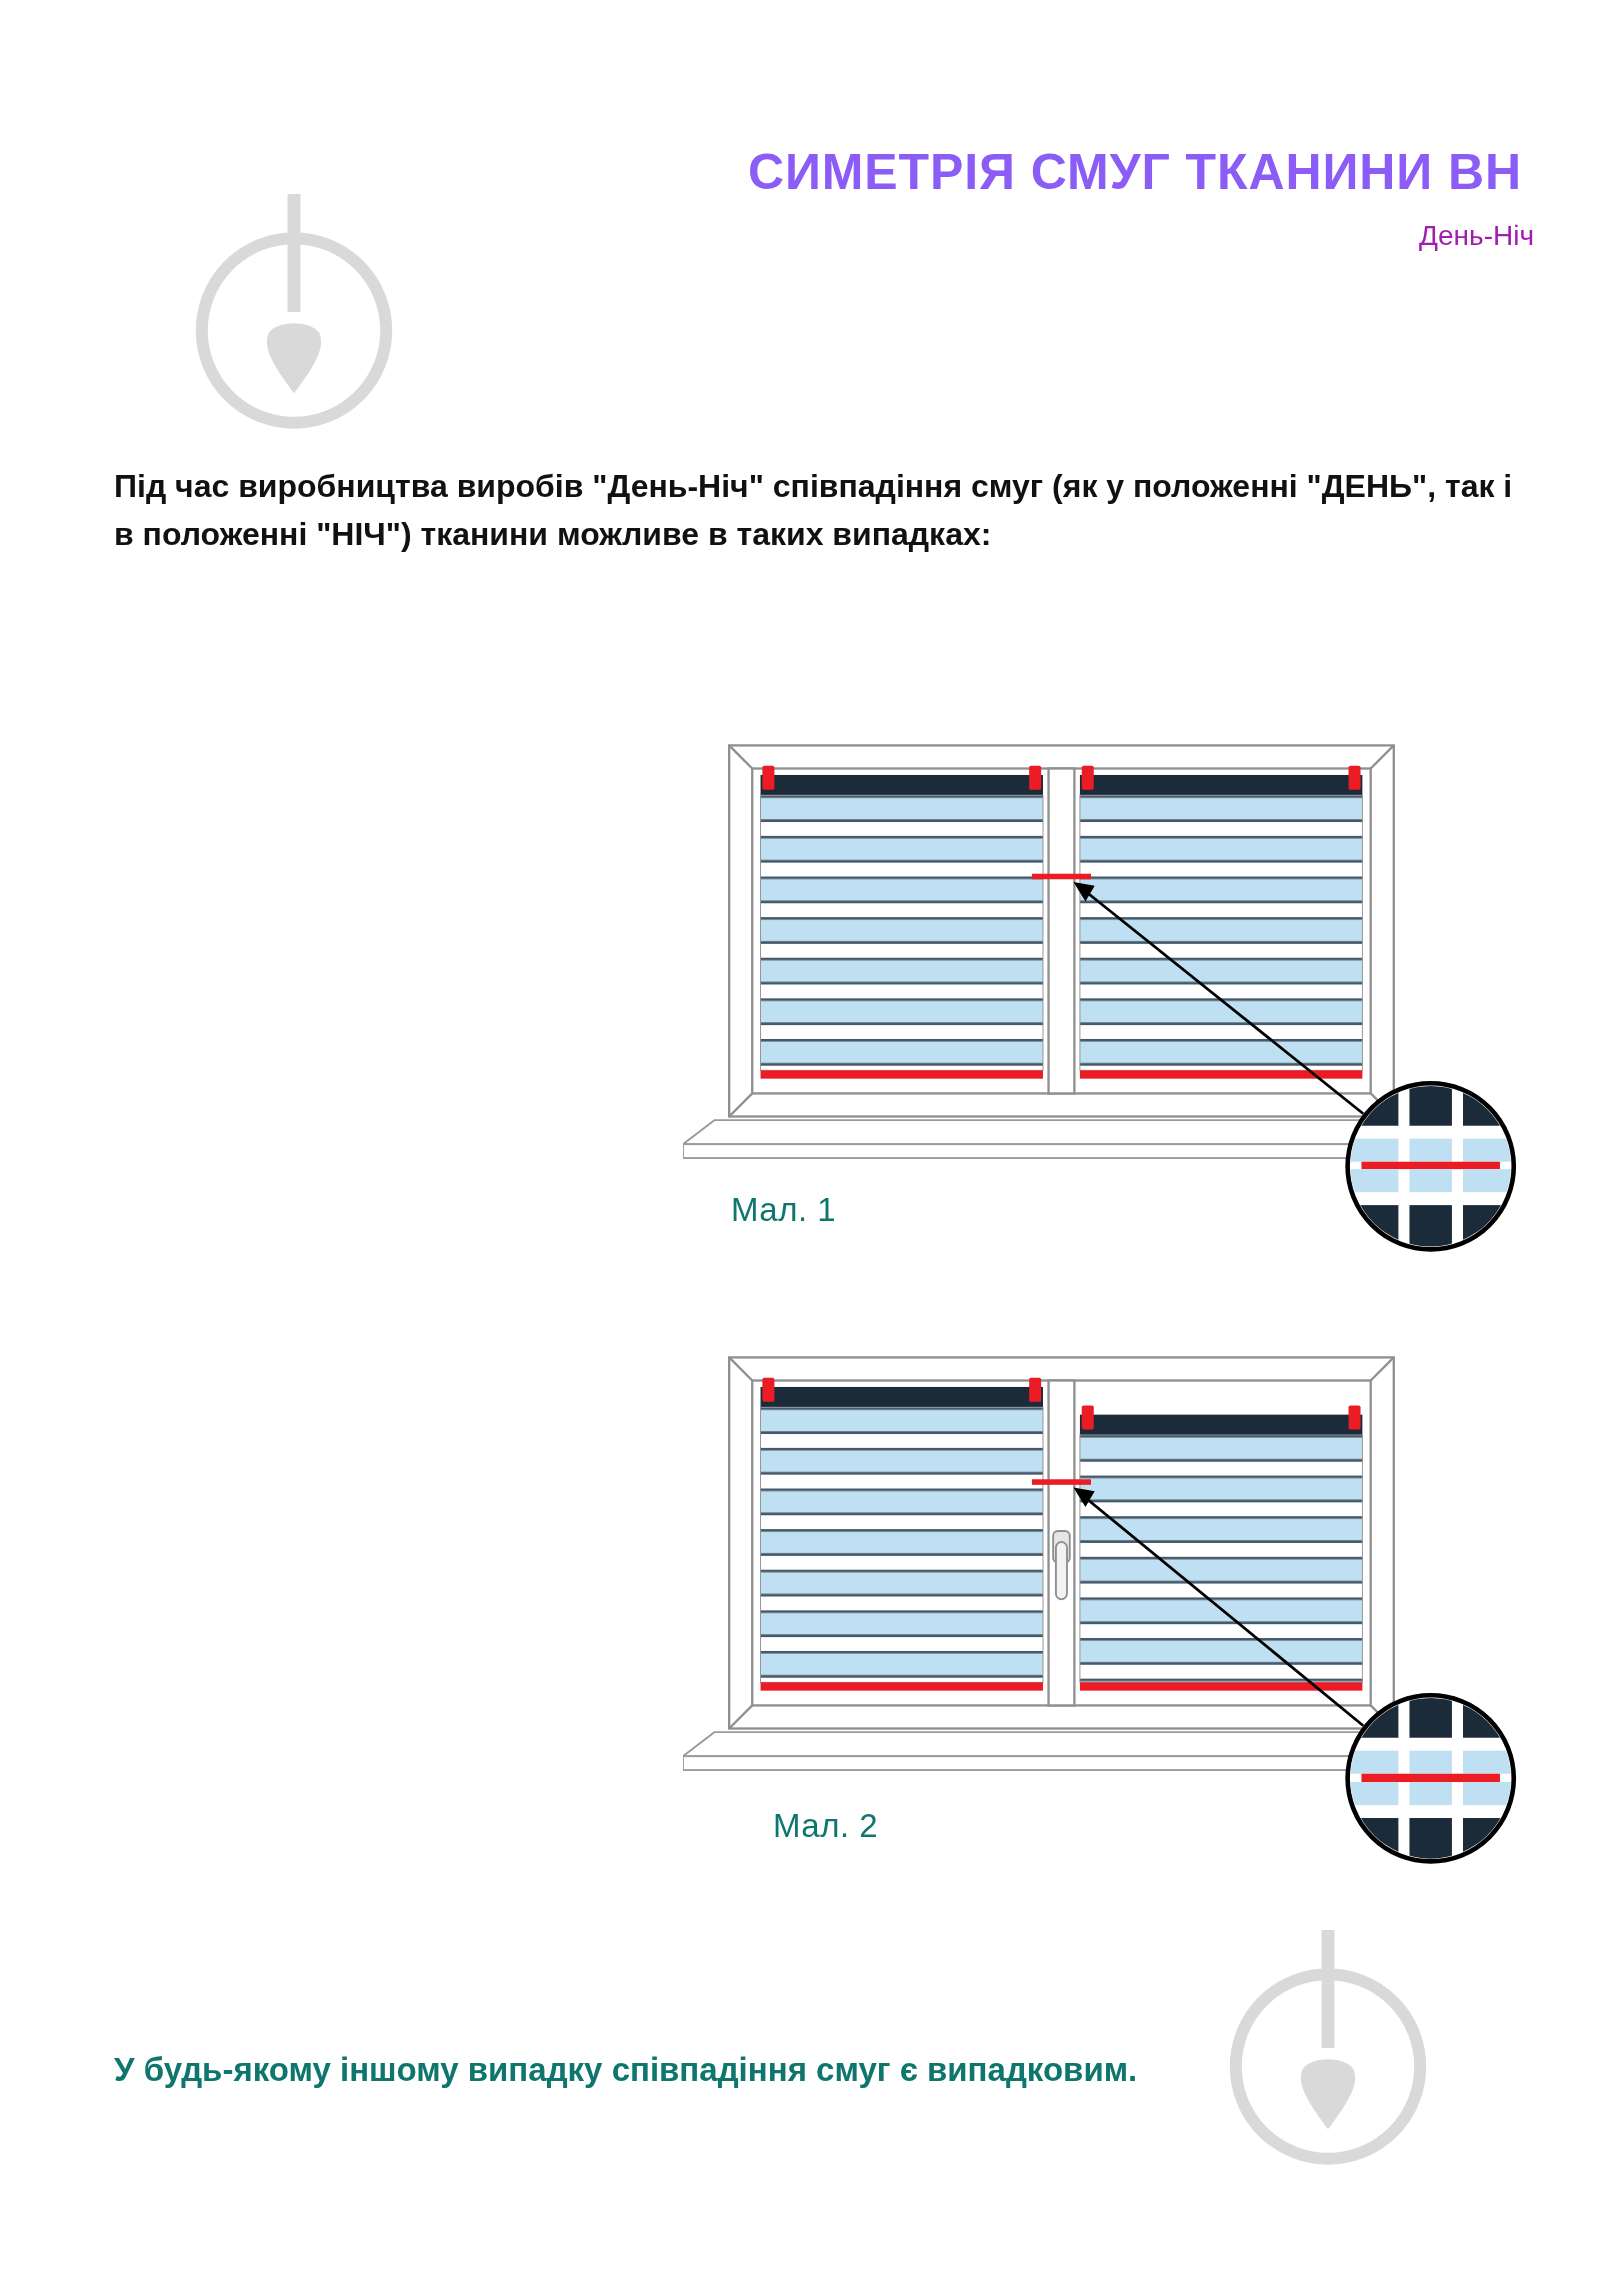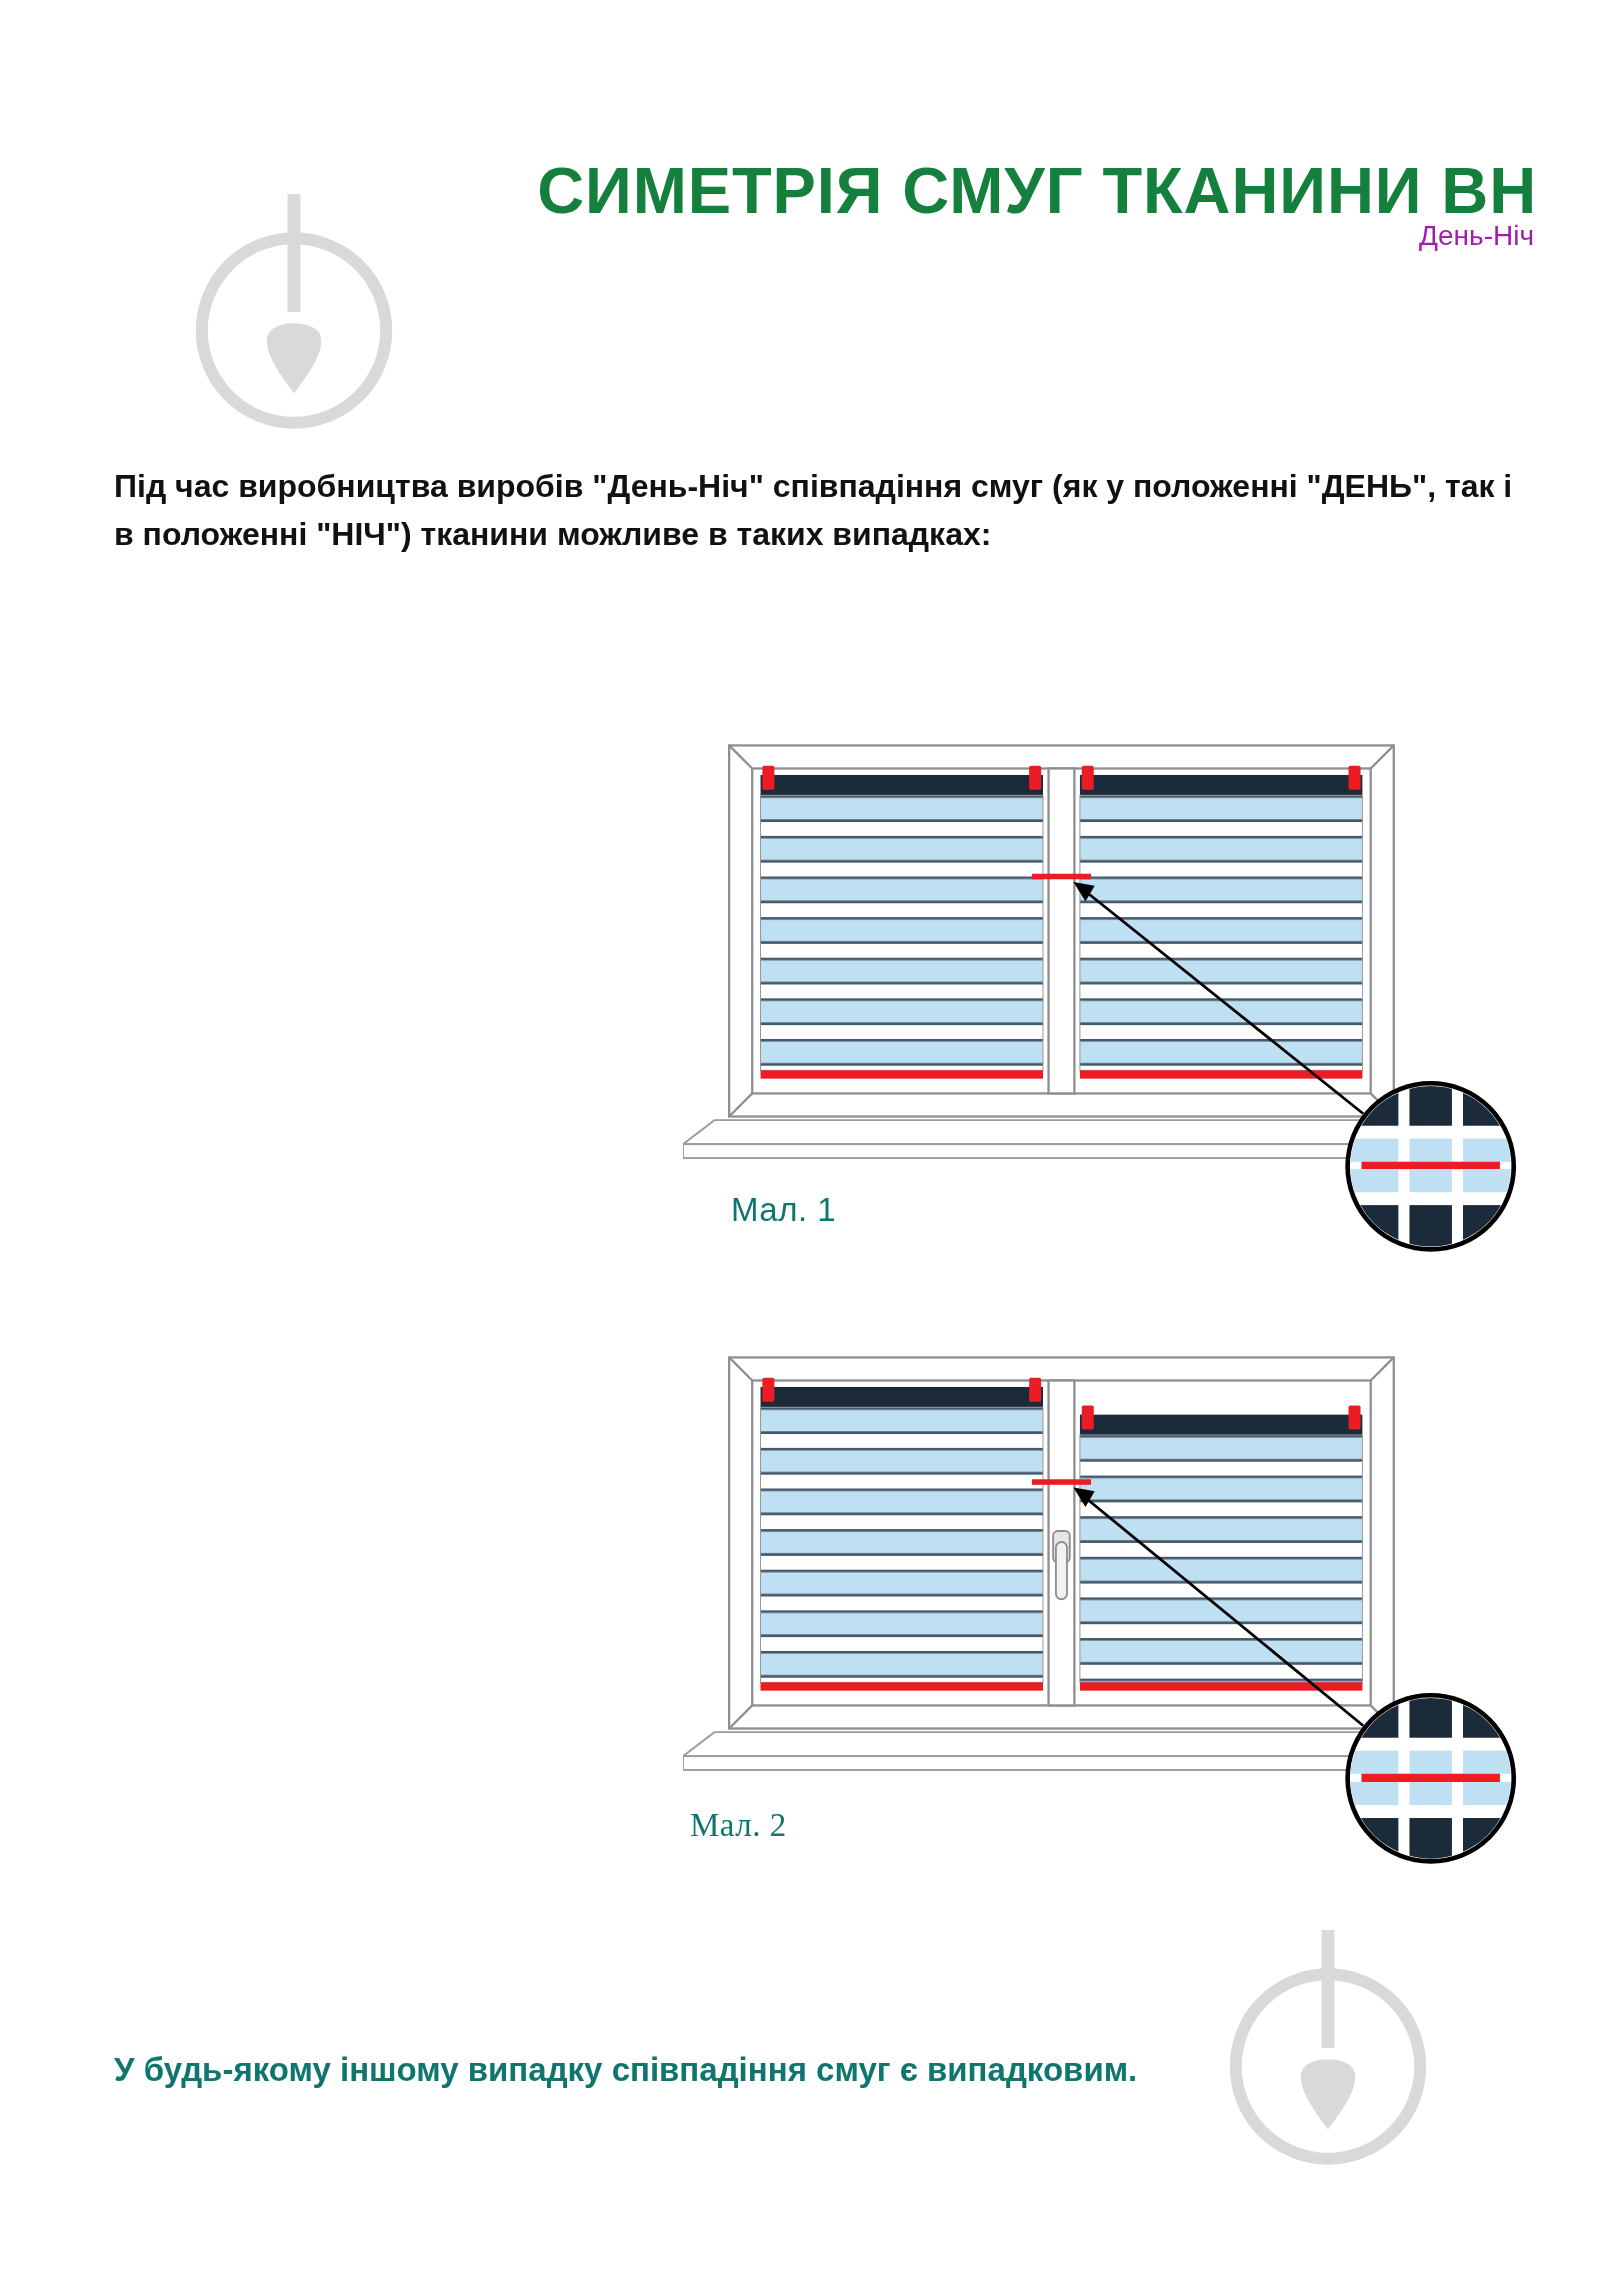--- a/index.html
+++ b/index.html
@@ -8,25 +8,25 @@
     width: 1614px;
     height: 2290px;
     background: #ffffff;
     font-family: "Liberation Sans", sans-serif;
     color: #1a1a1a;
     overflow: hidden;
   }
   .abs { position: absolute; }
   .page-title {
     top: 109px;
-    right: 77px;
-    font-size: 65px;
+    right: 92px;
+    font-size: 50px;
     font-weight: bold;
     letter-spacing: 0.9px;
-    color: #15803d;
+    color: #8b5cf6;
     white-space: nowrap;
   }
   .page-subtitle {
     top: 220px;
     right: 80px;
     font-size: 28px;
     color: #a21caf;
   }
   .intro-text {
     left: 114px;
@@ -47,21 +47,21 @@
     color: #222222;
   }
   .body-text.s1 { top: 815px; }
   .body-text.s2 { top: 1431px; }
   .figure-label {
     font-size: 33px;
     color: #0f766e;
     letter-spacing: 0.5px;
   }
   .figure-label.f1 { left: 731px; top: 1191px; }
-  .figure-label.f2 { left: 690px; top: 1807px; font-family: Liberation Serif, serif; }
+  .figure-label.f2 { left: 773px; top: 1807px; }
   .footer-text {
     left: 114px;
     top: 2018px;
     font-size: 33px;
     font-weight: bold;
     color: #0f766e;
     white-space: nowrap;
   }
   svg.figure { position: absolute; }
   svg.watermark { position: absolute; }

